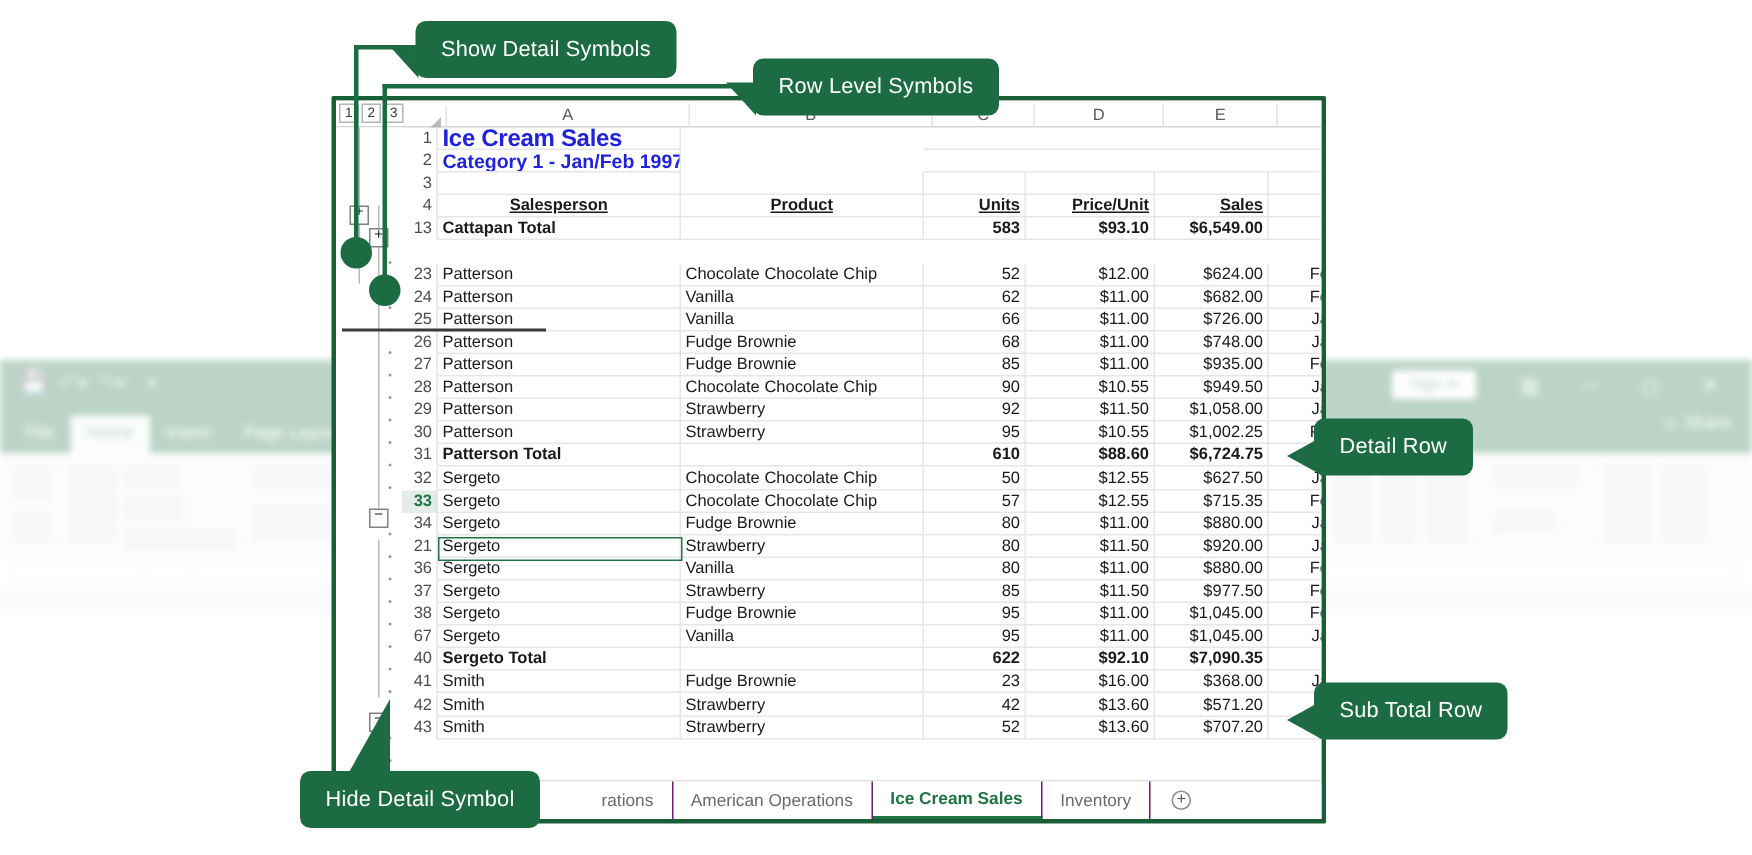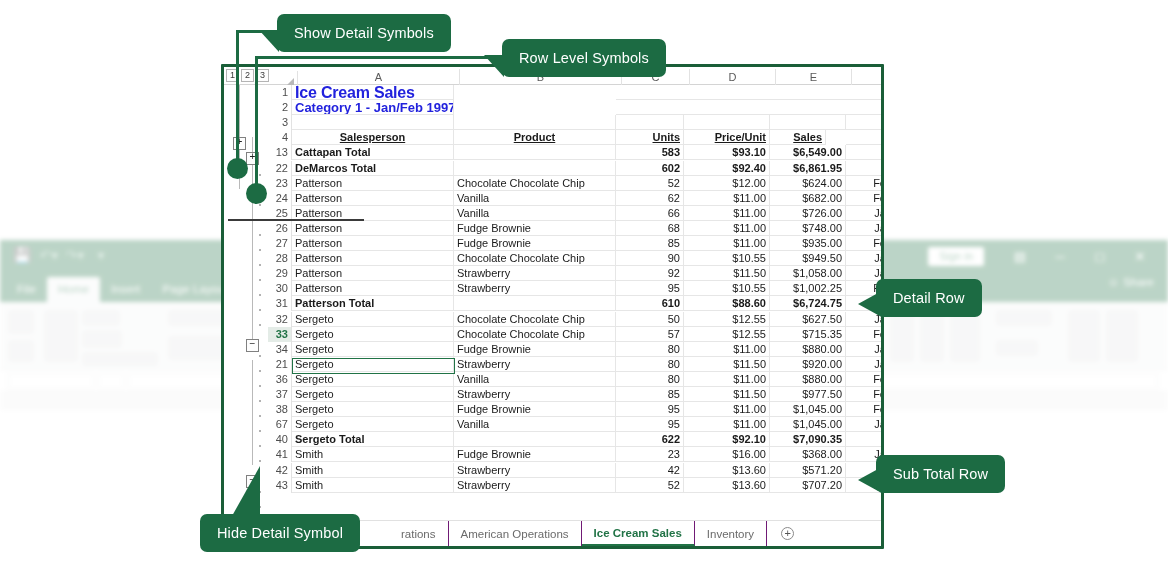--- a/index.html
+++ b/index.html
@@ -317,39 +317,30 @@
           <div class="cell num" style="left: 416px; width: 86px;"></div>
           <div class="cell num" style="left: 502px; width: 76px;"></div>
           <div class="cell num" style="left: 578px; width: 66px;"></div>
         </div>
         <div class="row" style="top: 45.3px;">
           <div class="rowno">4</div>
           <div class="cell  hdr-cell" style="left: 24px; width: 162px;"><u>Salesperson</u></div>
           <div class="cell  hdr-cell" style="left: 186px; width: 162px;"><u>Product</u></div>
           <div class="cell num hdr-cell" style="left: 348px; width: 68px;"><u>Units</u></div>
           <div class="cell num hdr-cell" style="left: 416px; width: 86px;"><u>Price/Unit</u></div>
-          <div class="cell num hdr-cell" style="left: 482px; width: 76px;"><u>Sales</u></div>
+          <div class="cell num hdr-cell" style="left: 502px; width: 76px;"><u>Sales</u></div>
           <div class="cell num hdr-cell" style="left: 578px; width: 66px;"></div>
         </div>
         <div class="row bold" style="top: 60.4px;">
           <div class="rowno">13</div>
           <div class="cell " style="left: 24px; width: 162px;">Cattapan Total</div>
           <div class="cell " style="left: 186px; width: 162px;"></div>
           <div class="cell num" style="left: 348px; width: 68px;">583</div>
           <div class="cell num" style="left: 416px; width: 86px;">$93.10</div>
           <div class="cell num" style="left: 502px; width: 76px;">$6,549.00</div>
-          <div class="cell num" style="left: 578px; width: 66px;"></div>
-        </div>
-        <div class="row bold" style="top: 75.5px;">
-          <div class="rowno">22</div>
-          <div class="cell " style="left: 24px; width: 162px;">DeMarcos Total</div>
-          <div class="cell " style="left: 186px; width: 162px;"></div>
-          <div class="cell num" style="left: 348px; width: 68px;">602</div>
-          <div class="cell num" style="left: 416px; width: 86px;">$92.40</div>
-          <div class="cell num" style="left: 502px; width: 76px;">$6,861.95</div>
           <div class="cell num" style="left: 578px; width: 66px;"></div>
         </div>
         <div class="row" style="top: 90.6px;">
           <div class="rowno">23</div>
           <div class="cell " style="left: 24px; width: 162px;">Patterson</div>
           <div class="cell " style="left: 186px; width: 162px;">Chocolate Chocolate Chip</div>
           <div class="cell num" style="left: 348px; width: 68px;">52</div>
           <div class="cell num" style="left: 416px; width: 86px;">$12.00</div>
           <div class="cell num" style="left: 502px; width: 76px;">$624.00</div>
           <div class="cell num" style="left: 578px; width: 66px;">Feb-97</div>

